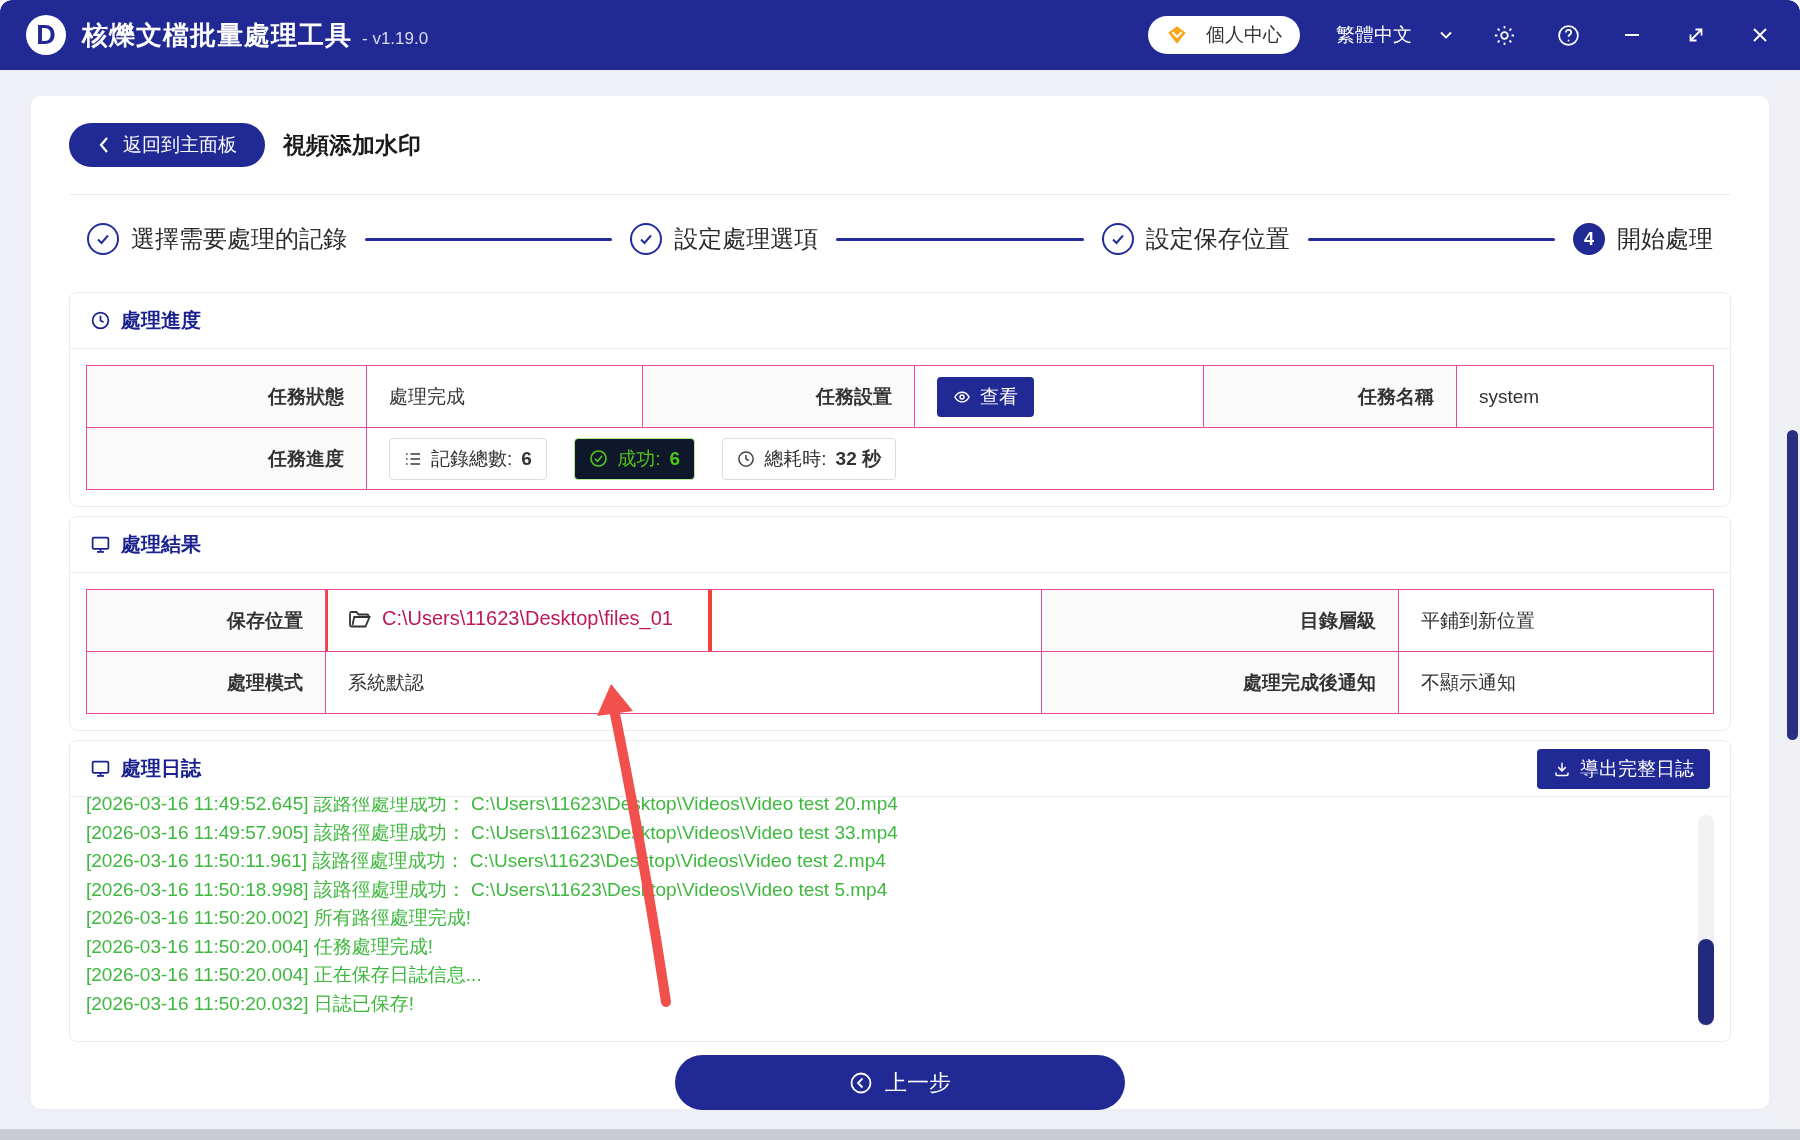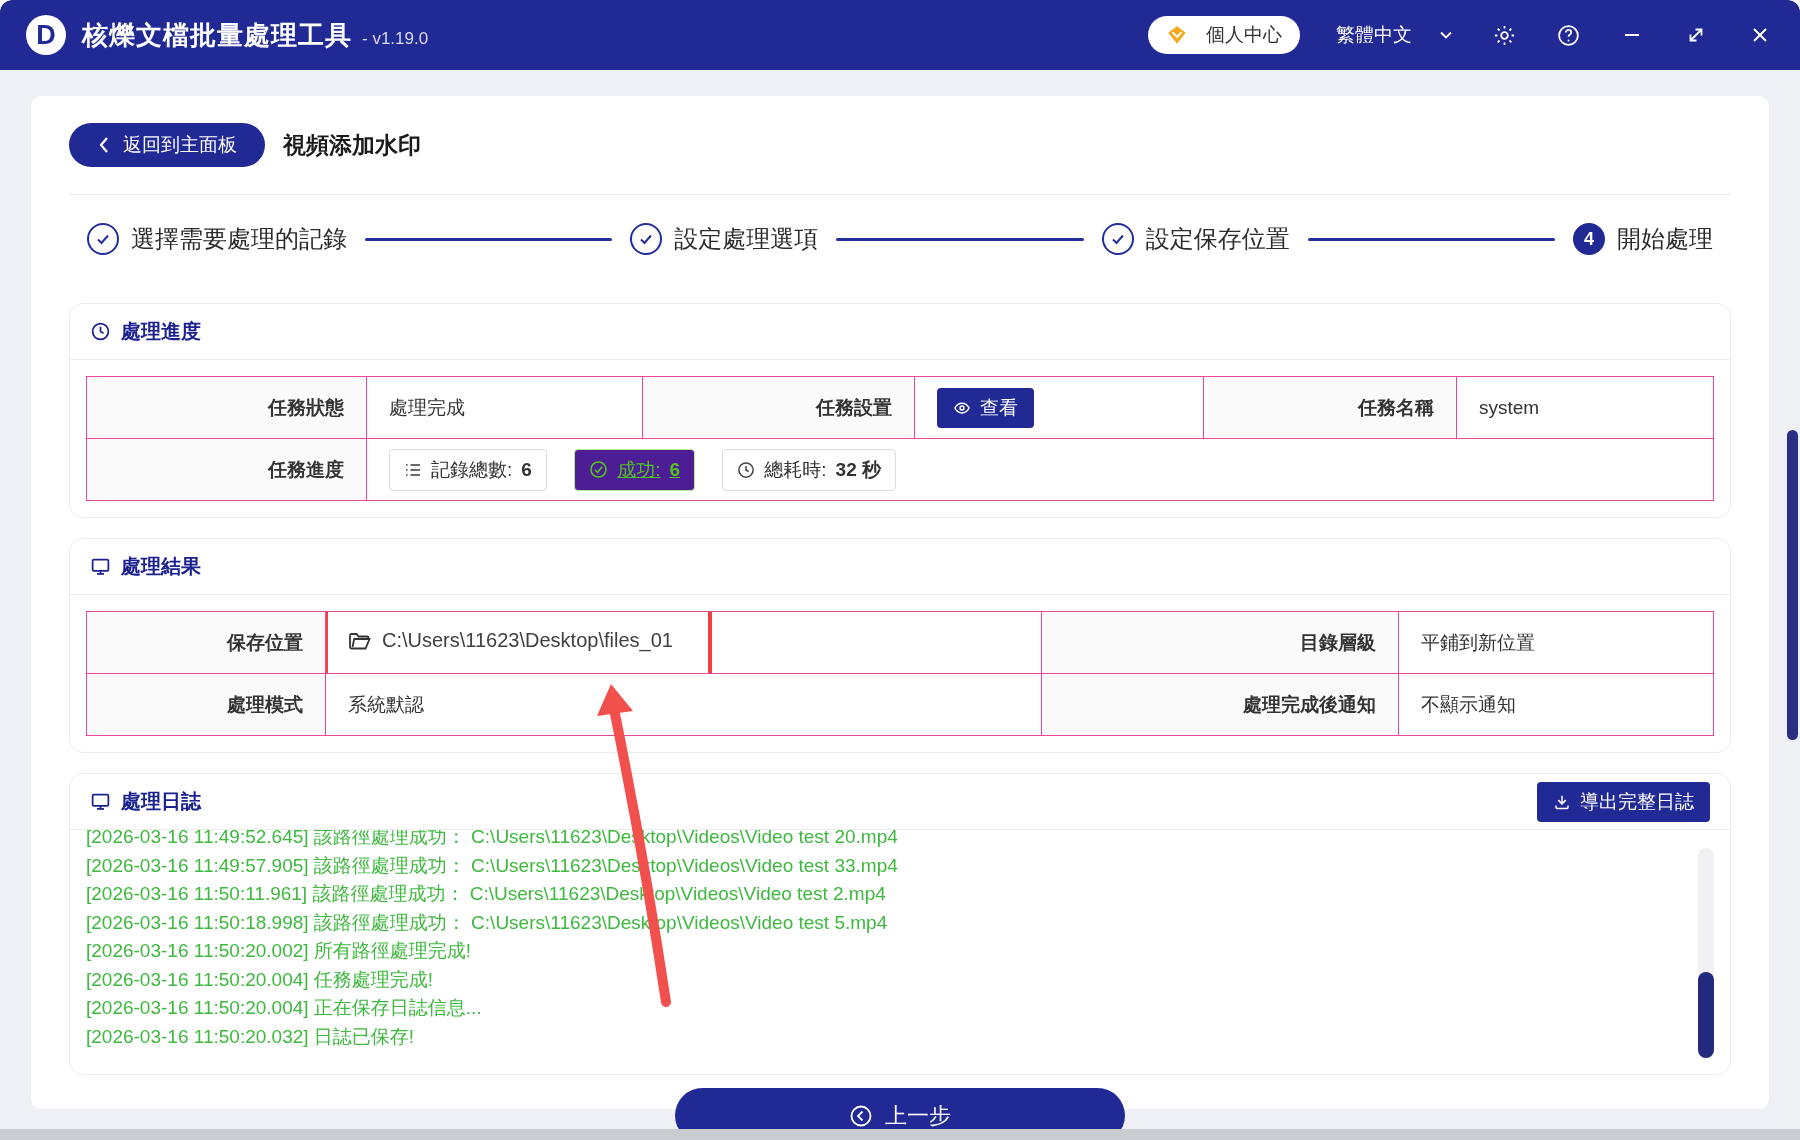--- a/index.html
+++ b/index.html
@@ -28,39 +28,39 @@
 
   
   .stepper{height:88px;display:flex;align-items:center;padding:0 18px;}
   .step{display:flex;align-items:center;gap:12px;flex:0 0 auto;}
   .step-circle{width:32px;height:32px;border-radius:50%;border:2px solid #232d9b;box-sizing:border-box;display:flex;align-items:center;justify-content:center;}
   .step-circle.current{background:#212994;border-color:#212994;color:#fff;font-size:18px;font-weight:bold;}
   .step-label{font-size:24px;color:#2b2b2b;white-space:nowrap;}
   .step-line{flex:1 1 auto;height:3px;background:#232d9b;margin:0 18px;border-radius:2px;}
 
   
-  .section{border:1px solid #ececec;border-radius:14px;margin-top:20px;background:#fff;}
+  .section{border:1px solid #ececec;border-radius:8px;margin-top:9px;background:#fff;}
   .section-header{height:55px;display:flex;align-items:center;gap:10px;padding:0 20px;border-bottom:1px solid #ececec;}
   .section-title{font-size:20px;font-weight:bold;color:#1b2290;}
   .section-body{padding:16px;position:relative;}
 
   table.kv{width:100%;border-collapse:collapse;table-layout:fixed;font-size:19px;}
   table.kv td{border:1px solid #ec4899;height:62px;padding:0 22px;box-sizing:border-box;overflow:hidden;white-space:nowrap;}
   td.k{background:#fafafa;text-align:right;font-weight:bold;color:#333;}
   td.v{background:#fff;text-align:left;color:#333;}
 
   .badge{display:inline-flex;align-items:center;gap:9px;height:40px;padding:0 14px;border:1px solid #dcdcdc;border-radius:4px;background:#fff;font-size:19px;color:#333;margin-right:22px;vertical-align:middle;}
   .badge b{font-weight:bold;}
-  .badge.green{border-color:#b7eb8f;background:#4c1d95;color:#52c41a;text-decoration:underline;}
+  .badge.green{border-color:#b7eb8f;background:#0f172a;color:#52c41a;}
   .badge.green b{color:#52c41a;}
 
   .btn-blue{display:inline-flex;align-items:center;gap:9px;height:40px;padding:0 16px;border:none;border-radius:4px;background:#212994;color:#fff;font-size:19px;cursor:pointer;}
 
   .path-cell{position:relative;}
-  .path-link{display:inline-flex;align-items:center;gap:10px;color:#404040;font-size:20px;cursor:pointer;}
+  .path-link{display:inline-flex;align-items:center;gap:10px;color:#be185d;font-size:20px;cursor:pointer;}
   .anno-box{position:absolute;left:-2px;top:-4px;width:388px;height:70px;border:4px solid #f2413f;border-radius:4px;pointer-events:none;box-sizing:border-box;z-index:40;}
 
   
   .log-body{height:244px;overflow:hidden;padding:6px 40px 10px 16px;box-sizing:border-box;position:relative;}
   .log-lines{margin-top:-13px;}
   .log-line{font-size:19px;line-height:28.5px;color:#3eb83e;white-space:nowrap;}
   .log-scrollbar{position:absolute;right:16px;top:18px;bottom:14px;width:16px;background:#f1f1f4;border-radius:8px;}
   .log-thumb{position:absolute;bottom:2px;left:0;width:16px;height:86px;background:#23297d;border-radius:8px;cursor:grab;}
 
   

